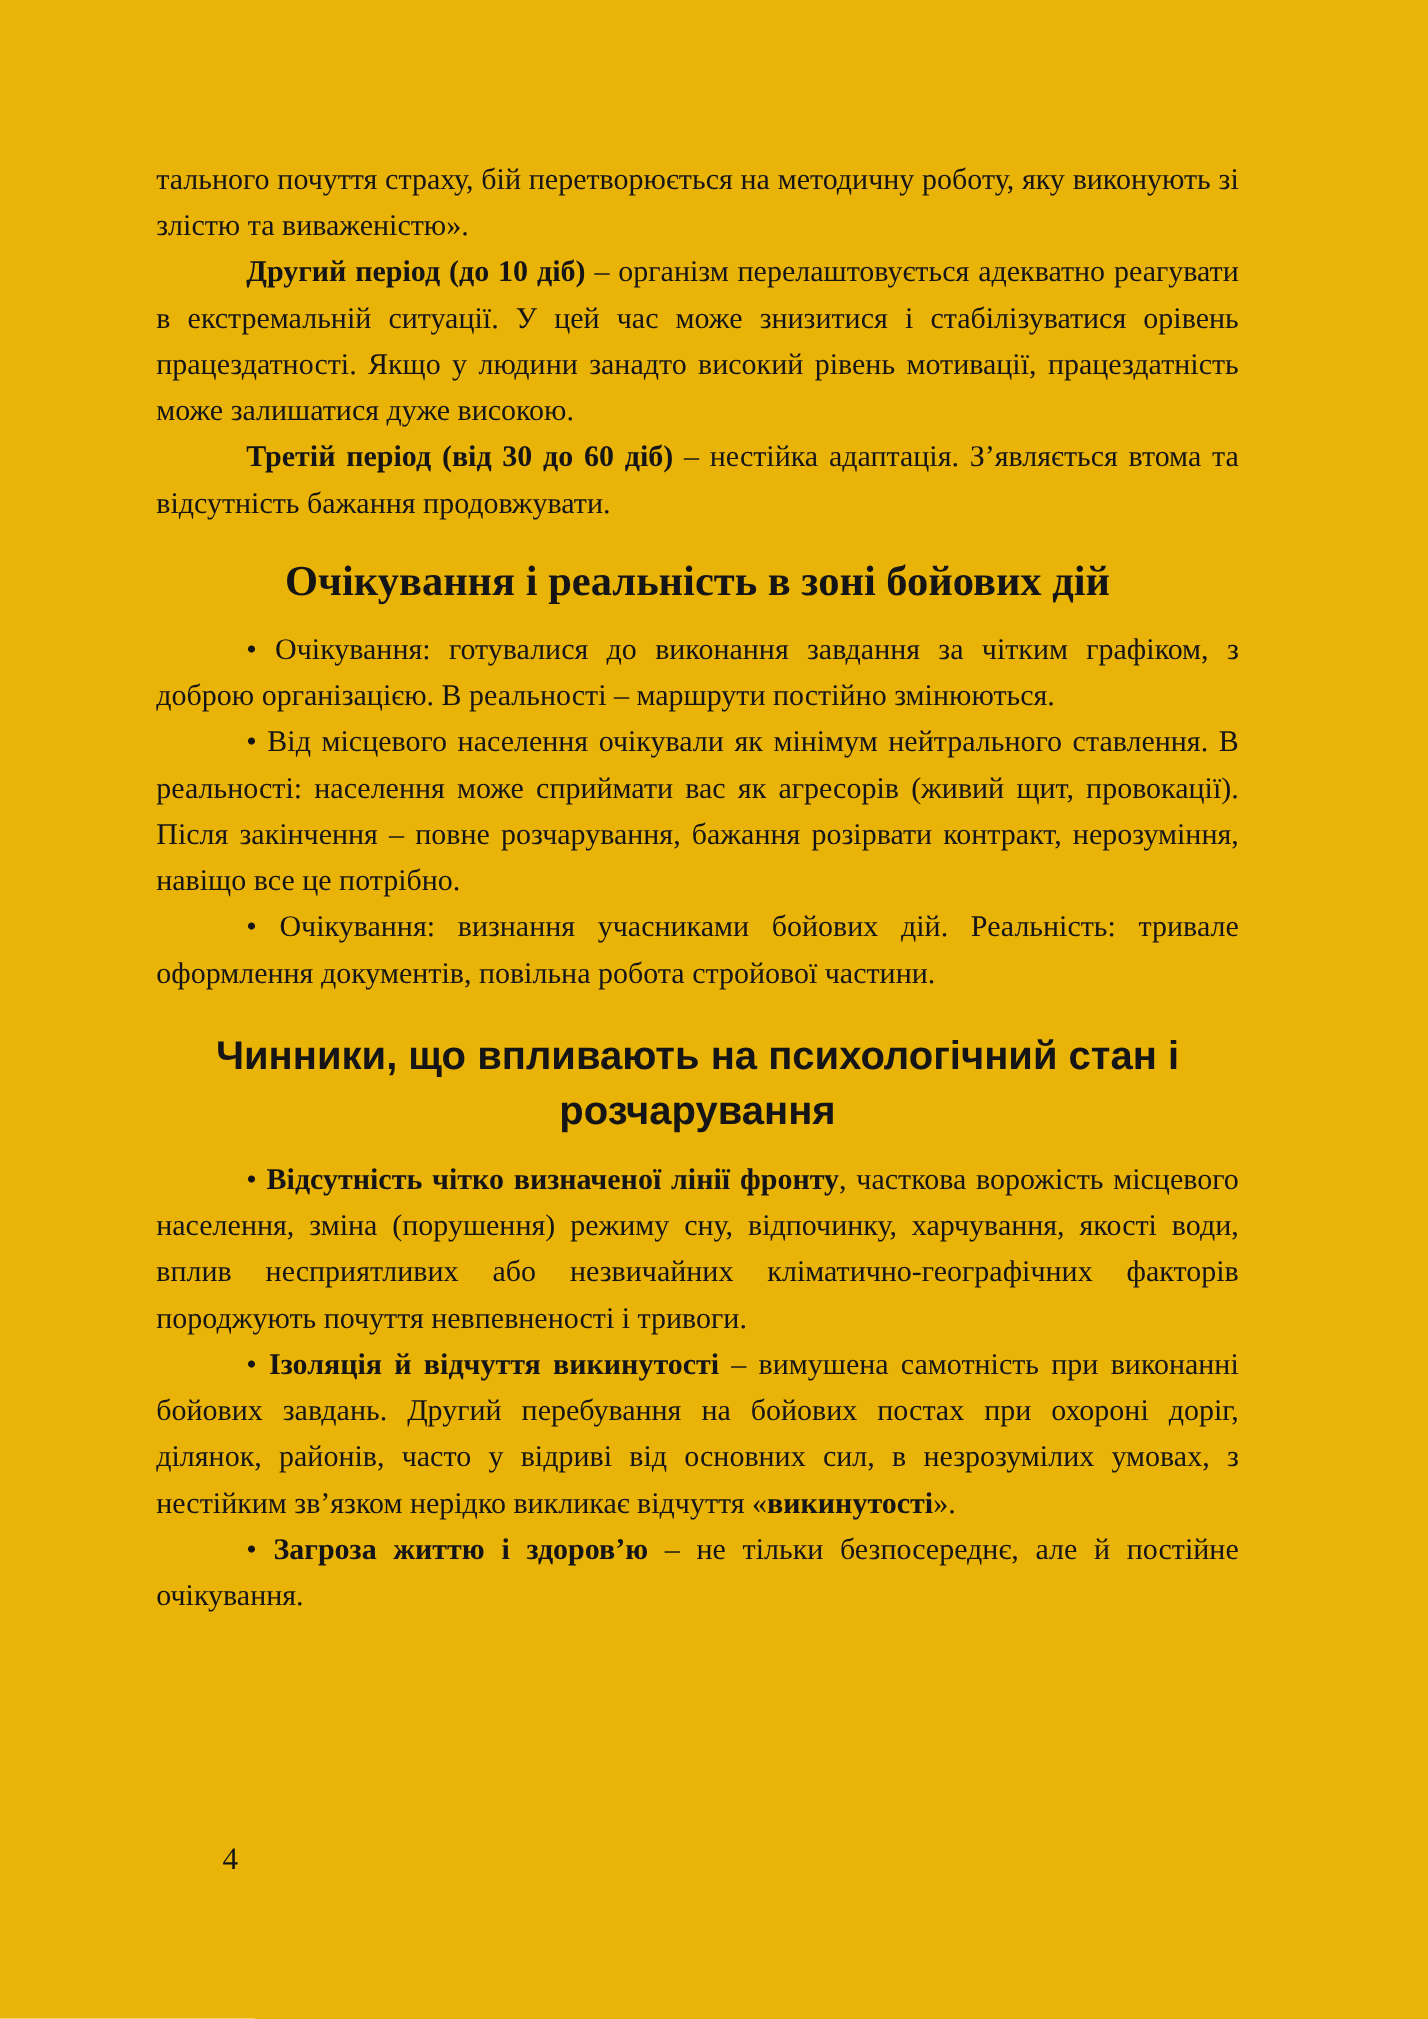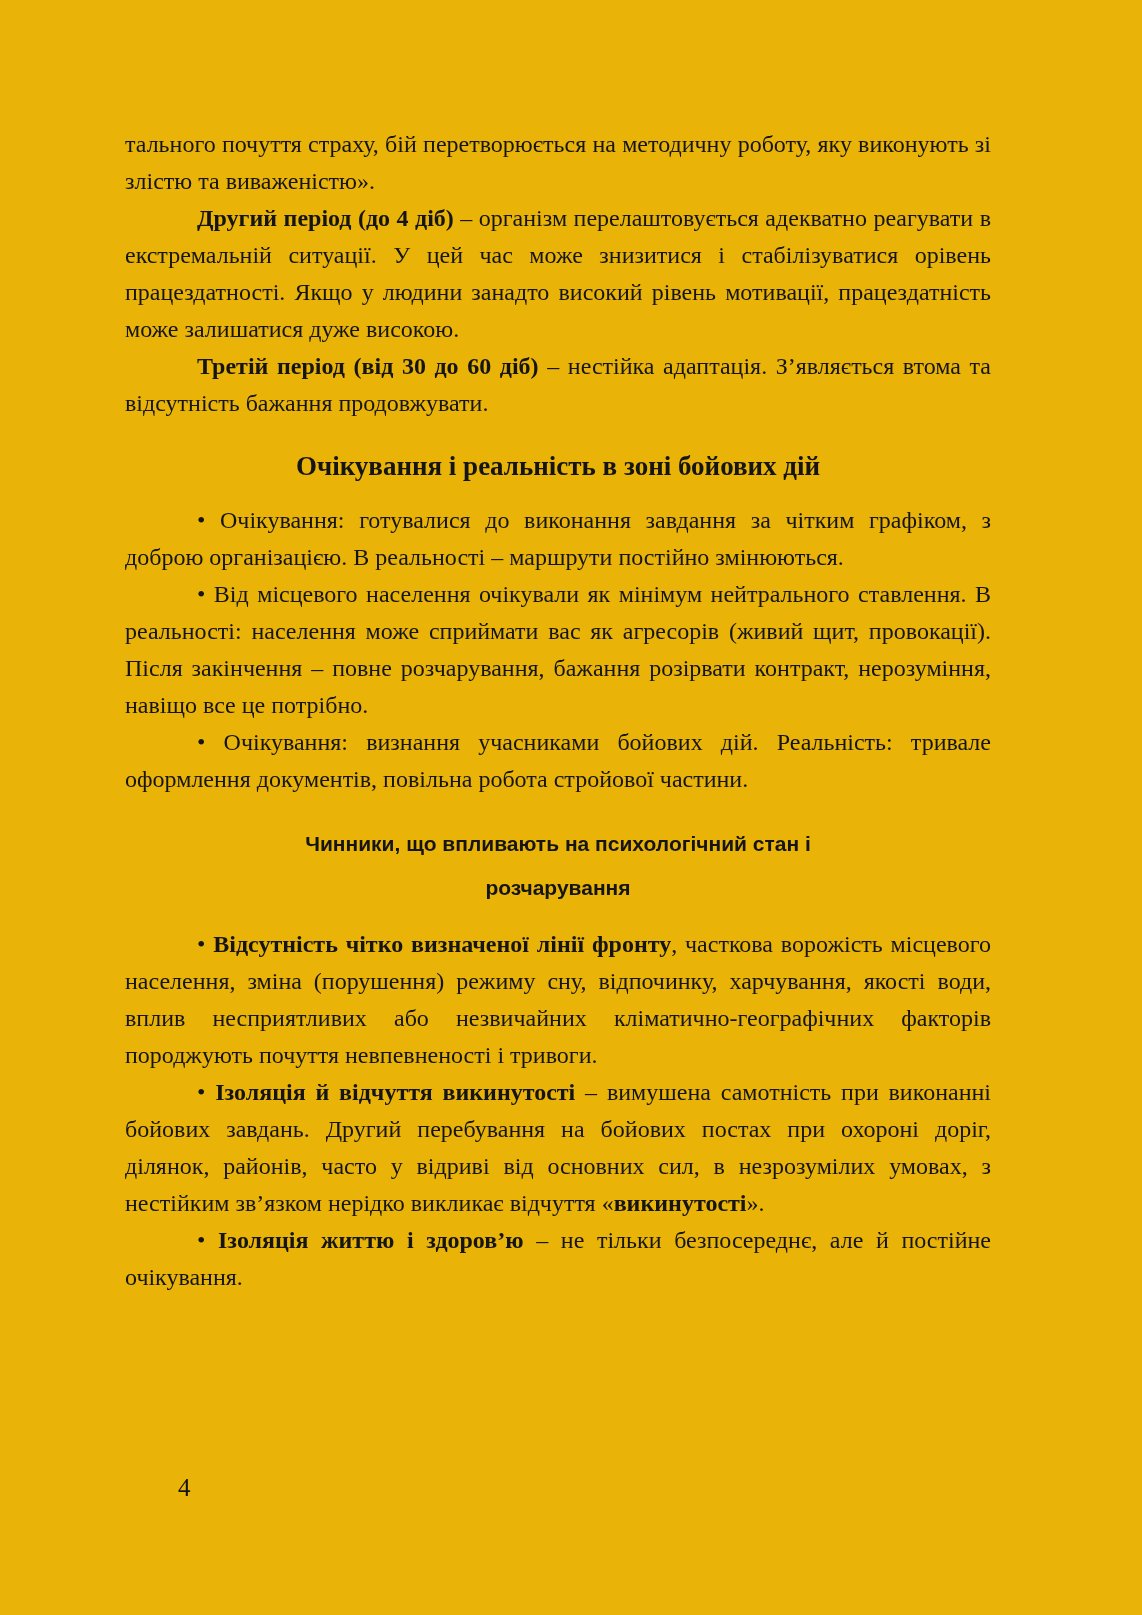--- a/index.html
+++ b/index.html
@@ -27,47 +27,47 @@
   .para { text-indent: 72px; }
   .para.no-indent { text-indent: 0; }
   .b { font-weight: bold; }
   .heading {
     text-align: center;
     font-weight: bold;
     text-indent: 0;
   }
   .h-serif {
     font-family: "Liberation Serif", serif;
-    font-size: 27px;
+    font-size: 34px;
     line-height: 40px;
     margin: 24px 0 16px 0;
   }
   .h-sans {
     font-family: "Liberation Sans", sans-serif;
-    font-size: 21px;
+    font-size: 32px;
     line-height: 44px;
     margin: 24px 0 16px 0;
   }
   .hline { display: block; }
   .page-number {
     position: absolute;
     left: 178px;
     top: 1474px;
     font-size: 25px;
   }
 </style>
 </head>
 <body>
 
 <div class="page">
   <div class="text-block">
 
     <p class="para no-indent"><span>тального почуття страху, бій перетворюється на методичну роботу, яку виконують зі злістю та виваженістю».</span></p>
 
-    <p class="para"><span class="b">Другий період  (до 4 діб)</span><span> – організм перелаштовується адекватно реагувати в екстремальній ситуації. У цей час може знизитися і стабілізуватися орівень працездатності. Якщо у людини занадто високий рівень мотивації, працездатність може залишатися дуже високою.</span></p>
+    <p class="para"><span class="b">Другий період  (до 10 діб)</span><span> – організм перелаштовується адекватно реагувати в екстремальній ситуації. У цей час може знизитися і стабілізуватися орівень працездатності. Якщо у людини занадто високий рівень мотивації, працездатність може залишатися дуже високою.</span></p>
 
     <p class="para"><span class="b">Третій період (від 30 до 60 діб)</span><span> – нестійка адаптація. З’являється втома та відсутність бажання продовжувати.</span></p>
 
     <h2 class="heading h-serif">Очікування і реальність в зоні бойових дій</h2>
 
     <p class="para"><span>• Очікування: готувалися до виконання завдання за чітким графіком, з доброю  організацією. В реальності – маршрути постійно змінюються.</span></p>
 
     <p class="para"><span>• Від місцевого населення очікували як мінімум нейтрального ставлення. В реальності: населення може сприймати вас як агресорів (живий щит, провокації). Після закінчення – повне розчарування, бажання розірвати контракт, нерозуміння, навіщо все це потрібно.</span></p>
 
 
@@ -75,18 +75,18 @@
 
     <h2 class="heading h-sans">
         <span class="hline">Чинники, що впливають на психологічний стан і</span>
         <span class="hline">розчарування</span>
       </h2>
 
     <p class="para"><span>• </span><span class="b">Відсутність чітко визначеної лінії фронту</span><span>, часткова ворожість місцевого населення, зміна (порушення) режиму сну, відпочинку, харчування, якості води, вплив несприятливих або незвичайних кліматично-географічних факторів породжують почуття невпевненості і тривоги.</span></p>
 
     <p class="para"><span>• </span><span class="b">Ізоляція й відчуття викинутості</span><span> – вимушена самотність при виконанні бойових завдань. Другий перебування на бойових постах при охороні доріг, ділянок, районів, часто у відриві від основних сил, в незрозумілих умовах, з нестійким зв’язком нерідко викликає відчуття  «</span><span class="b">викинутості</span><span>».</span></p>
 
-    <p class="para"><span>• </span><span class="b">Ізоляція життю і здоров’ю</span><span> – не тільки безпосереднє, але й постійне очікування.</span></p>
+    <p class="para"><span>• </span><span class="b">Загроза життю і здоров’ю</span><span> – не тільки безпосереднє, але й постійне очікування.</span></p>
 
   </div>
 
   <div class="page-number">4</div>
 </div>
 
 </body></html>

